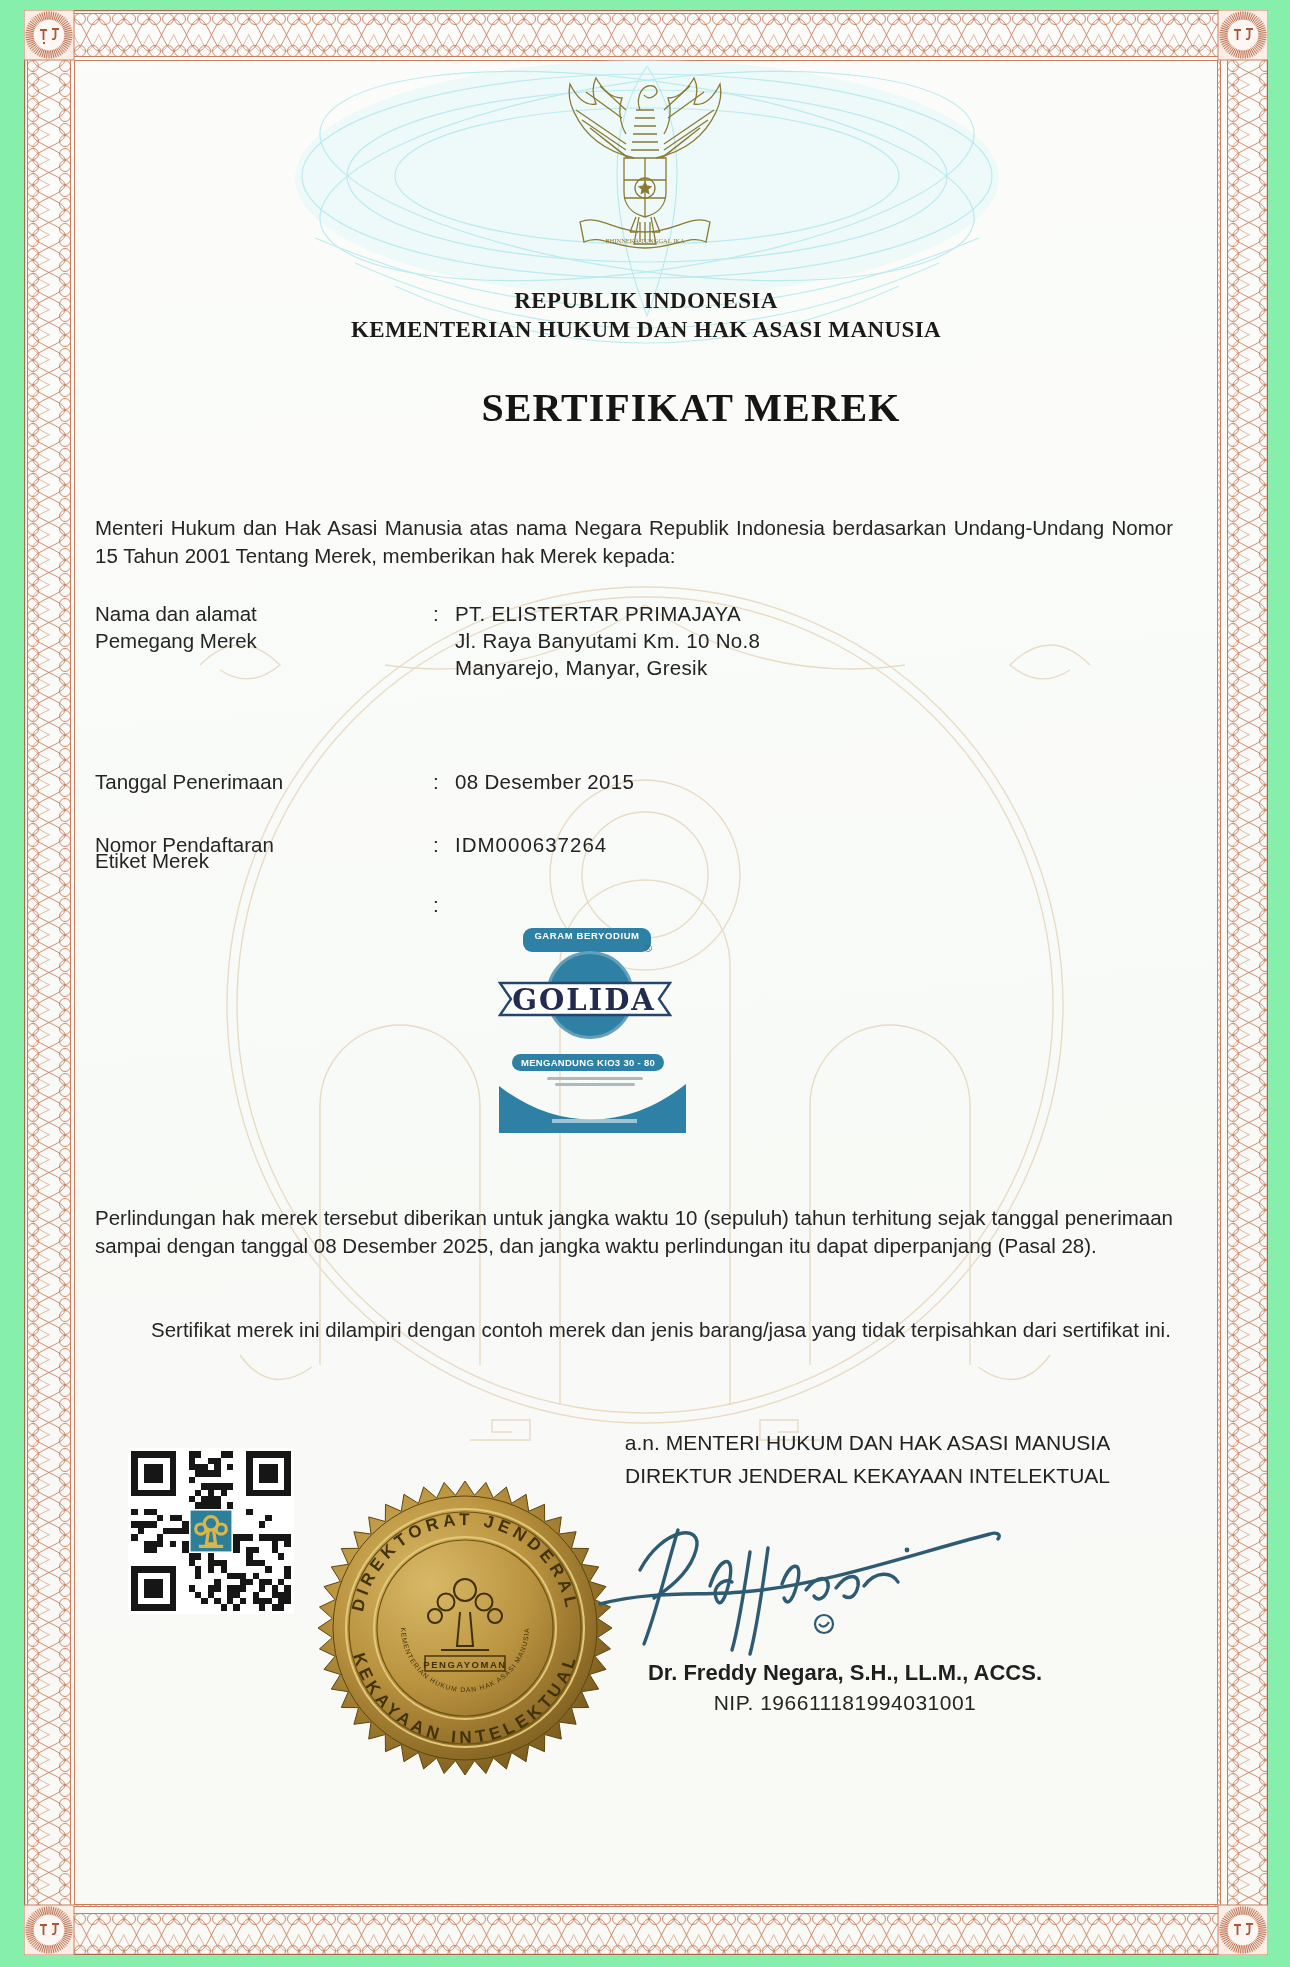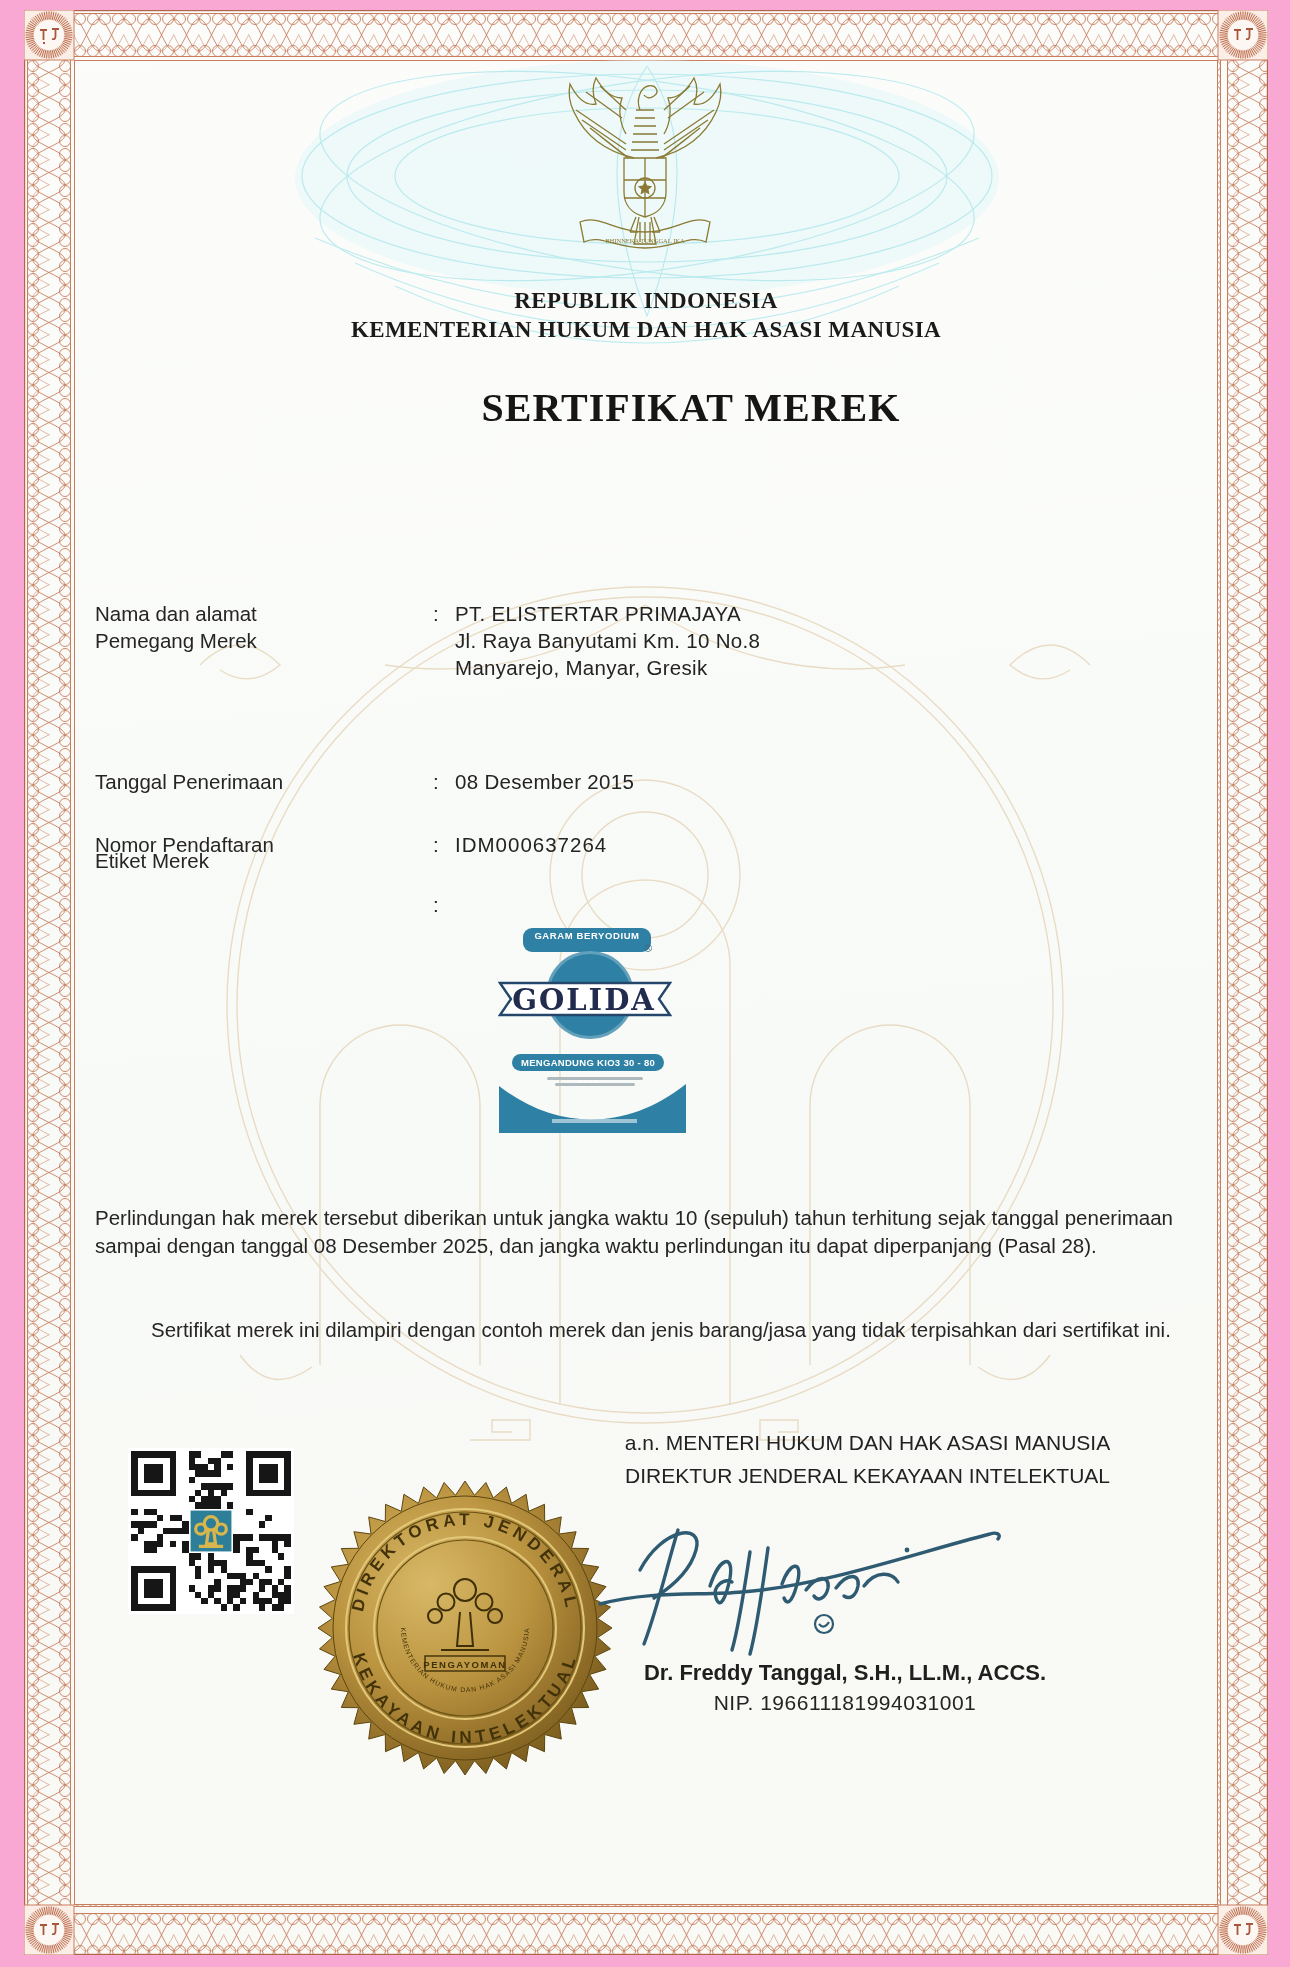--- a/index.html
+++ b/index.html
@@ -1,16 +1,16 @@
 <!DOCTYPE html>
 <html><head>
 <meta charset="utf-8">
 <style>
   html,body{margin:0;padding:0;background:#000;}
-  .stage{position:relative;width:1290px;height:1967px;background:#f9a8d4;overflow:hidden;
+  .stage{position:relative;width:1290px;height:1967px;background:#86efac;overflow:hidden;
          font-family:"Liberation Sans",sans-serif;}
   .page{position:absolute;left:24px;top:10px;width:1244px;height:1945px;
         background:linear-gradient(175deg,#fcfdfb 0%,#f8faf7 55%,#f9f9f5 100%);}
   .abs{position:absolute;}
   .txt{position:absolute;color:#262626;}
   .serifb{font-family:"Liberation Serif",serif;font-weight:bold;}
   .center{text-align:center;}
   .just{text-align:justify;}
   .body-par{font-size:20.5px;line-height:28px;color:#252525;}
   .fld{font-size:20.5px;color:#252525;}
@@ -202,20 +202,21 @@
       <path d="M24,156 C44,148 58,166 89,166 C120,166 134,148 154,156 L150,176 C134,168 120,182 89,182 C58,182 44,168 28,176 Z"></path>
     </g>
     <text x="89" y="177" text-anchor="middle" font-size="6.5" fill="#8a7a33" font-family="Liberation Serif, serif">BHINNEKA TUNGGAL IKA</text>
   </svg>
 
   <div class="txt serifb center" style="left:24px;top:288px;width:1244px;font-size:23px;letter-spacing:.4px;color:#1d1b19;">REPUBLIK INDONESIA</div>
   <div class="txt serifb center" style="left:24px;top:317px;width:1244px;font-size:23px;letter-spacing:.4px;color:#1d1b19;">KEMENTERIAN HUKUM DAN HAK ASASI MANUSIA</div>
 
   <div class="txt serifb center" style="left:24px;top:384px;width:1244px;font-size:40px;letter-spacing:1px;color:#181614;padding-left:45px;">SERTIFIKAT MEREK</div>
 
+  <div class="txt body-par just" style="left:95px;top:514px;width:1078px;">Menteri Hukum dan Hak Asasi Manusia atas nama Negara Republik Indonesia berdasarkan Undang-Undang Nomor 15 Tahun 2001 Tentang Merek, memberikan hak Merek kepada:</div>
 
   <div class="txt fld" style="left:95px;top:602px;">Nama dan alamat</div>
   <div class="txt fld" style="left:95px;top:629px;">Pemegang Merek</div>
   <div class="txt fld" style="left:433px;top:602px;">:</div>
   <div class="txt val" style="left:455px;top:602px;">PT. ELISTERTAR PRIMAJAYA</div>
   <div class="txt val" style="left:455px;top:629px;">Jl. Raya Banyutami Km. 10 No.8</div>
   <div class="txt val" style="left:455px;top:656px;">Manyarejo, Manyar, Gresik</div>
 
   <div class="txt fld" style="left:95px;top:770px;">Tanggal Penerimaan</div>
   <div class="txt fld" style="left:433px;top:770px;">:</div>
@@ -466,16 +467,16 @@
       <path d="M244,76 C256,60 268,62 266,74 C264,84 258,88 252,84"></path>
       <path d="M272,74 C284,58 300,60 306,70"></path>
     </g>
     <circle cx="315" cy="38" r="2.4" fill="#2e5b72"></circle>
     <g fill="none" stroke="#2e5b72" stroke-width="2.2">
       <circle cx="232" cy="112" r="9"></circle>
       <path d="M227,112 q5,6 10,-2"></path>
     </g>
   </svg>
 
-  <div class="txt center" style="left:545px;top:1660px;width:600px;font-size:22px;font-weight:bold;color:#1f1f1f;">Dr. Freddy Tanggal, S.H., LL.M., ACCS.</div>
+  <div class="txt center" style="left:545px;top:1660px;width:600px;font-size:22px;font-weight:bold;color:#1f1f1f;">Dr. Freddy Negara, S.H., LL.M., ACCS.</div>
   <div class="txt center" style="left:545px;top:1691px;width:600px;font-size:21px;letter-spacing:.5px;color:#242424;">NIP. 196611181994031001</div>
 
 </div>
 
 </body></html>

